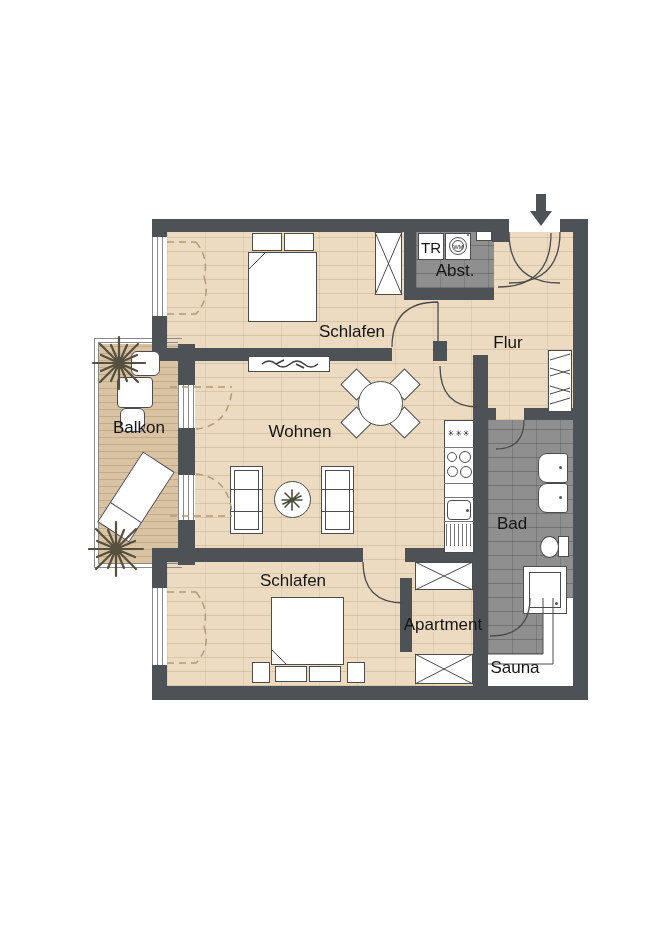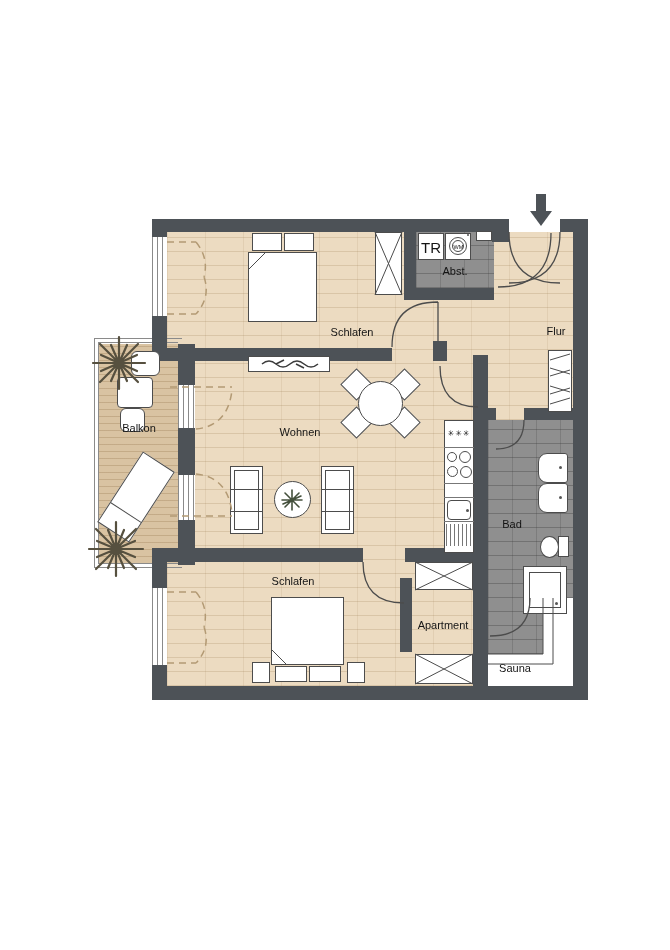--- a/index.html
+++ b/index.html
@@ -16,21 +16,21 @@
     background-image:
       repeating-linear-gradient(0deg, rgba(60,60,60,.35) 0 1px, transparent 1px 14px),
       repeating-linear-gradient(90deg, rgba(60,60,60,.22) 0 1px, transparent 1px 24px);}
   .white{position:absolute;background:#fff;}
   .furn{position:absolute;background:#fff;border:1px solid #4c4c4c;box-sizing:border-box;}
   .circle{border-radius:50%;}
   .rot45{transform:rotate(45deg);}
   .vwin{position:absolute;background:#fff;box-sizing:border-box;
     background-image:repeating-linear-gradient(90deg,#8a8a8a 0 1px,transparent 1px 5px);}
   .hdiv{position:absolute;background:#777;height:1px;}
-  .lbl{position:absolute;transform:translate(-50%,-50%);font-size:11px;color:#141414;white-space:nowrap;}
+  .lbl{position:absolute;transform:translate(-50%,-50%);font-size:17px;color:#141414;white-space:nowrap;}
   .lbl-sm{font-size:15px;}
   .rail{position:absolute;box-sizing:border-box;border:1px solid #8a8a8a;border-right:none;background:transparent;}
   .drain{position:absolute;background-image:repeating-linear-gradient(90deg,#777 0 1px,transparent 1px 4px);}
   #title{position:absolute;left:105px;top:786px;font-size:19px;color:#111;
     border-bottom:1.5px solid #222;padding:0 6px 4px 1px;}
   svg.overlay{position:absolute;left:0;top:0;pointer-events:none;}
   .arrow-shaft{position:absolute;background:#4d5257;}
   .arrow-head{position:absolute;width:0;height:0;border-left:11px solid transparent;
     border-right:11px solid transparent;border-top:15px solid #4d5257;}
   .sofa-inner{position:absolute;left:3px;top:3px;right:3px;bottom:3px;border:1px solid #4c4c4c;}
@@ -204,21 +204,21 @@
       <path d="M292,500 l10,0 M292,500 l7,7 M292,500 l0,10 M292,500 l-7,7 M292,500 l-10,0 M292,500 l-7,-7 M292,500 l0,-10 M292,500 l7,-7 M292,500 l9,-4 M292,500 l-9,4"></path>
     </g>
 
     <g stroke="#3c3c3c" stroke-width="1.5" fill="none">
       <path d="M262,364 q7,-6 14,0 q7,6 14,0 q7,-6 14,0 q7,6 14,0 M276,364 l8,-4 M296,364 l8,4"></path>
     </g>
   </svg>
 
   <div class="lbl" style="left:352px;top:332px;">Schlafen</div>
   <div class="lbl" style="left:455px;top:271px;">Abst.</div>
-  <div class="lbl" style="left:508px;top:331px;margin-left:48px;">Flur</div>
+  <div class="lbl" style="left:508px;top:343px;">Flur</div>
   <div class="lbl" style="left:300px;top:432px;">Wohnen</div>
   <div class="lbl" style="left:139px;top:428px;">Balkon</div>
   <div class="lbl" style="left:512px;top:524px;text-align:center;">Bad</div>
   <div class="lbl" style="left:293px;top:581px;">Schlafen</div>
   <div class="lbl" style="left:443px;top:625px;">Apartment</div>
   <div class="lbl" style="left:515px;top:636px;margin-top:32px;">Sauna</div>
 
 
 </div>
 

